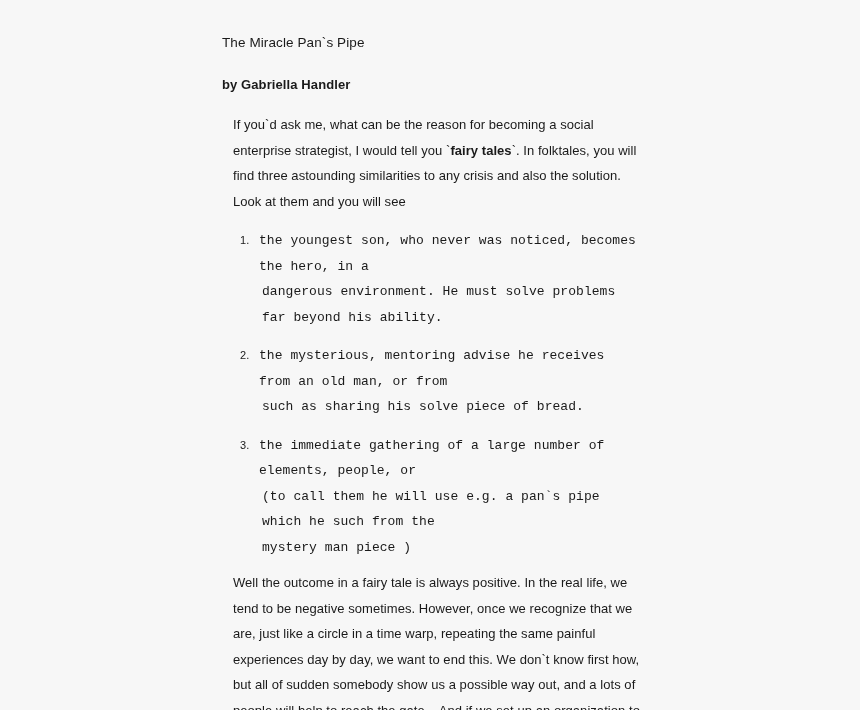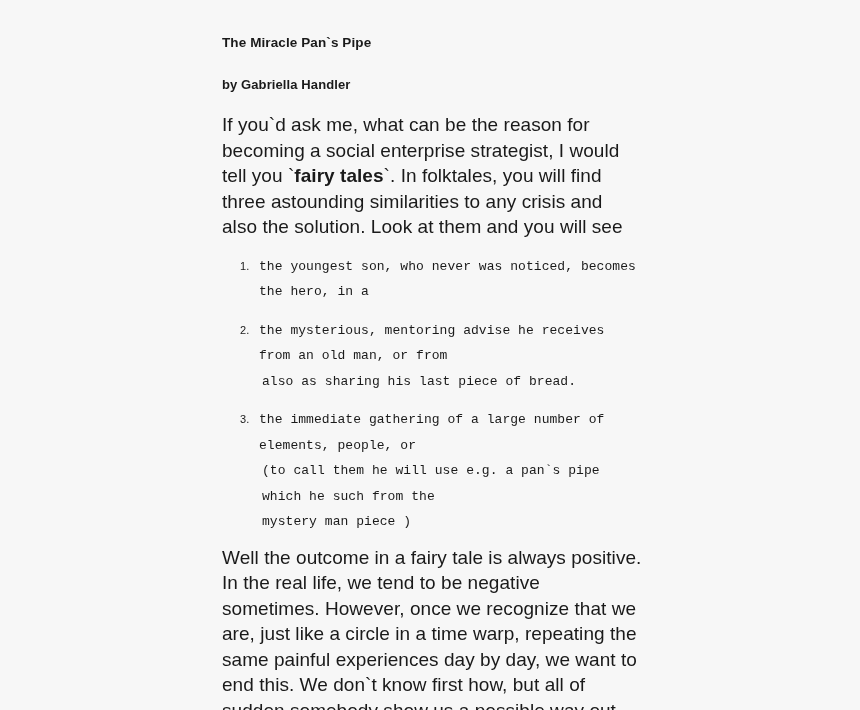--- a/index.html
+++ b/index.html
@@ -24,38 +24,38 @@
 
   .content {
     position: absolute;
     left: 222px;
     top: 30px;
     width: 420px;
   }
 
   .doc-title {
     font-size: 13.5px;
-    font-weight: bold;
+    font-weight: normal;
     line-height: 25px;
     margin: 0 0 17px 0;
     letter-spacing: 0.1px;
   }
 
   .byline {
     font-size: 13px;
     font-weight: bold;
     line-height: 25px;
     margin: 0 0 15px 0;
     letter-spacing: 0.1px;
   }
 
   .para {
-    font-size: 19px;
+    font-size: 13px;
     line-height: 25.5px;
-    margin: 0 0 14px 0;
+    margin: 0 0 14px 11px;
     letter-spacing: 0.05px;
     text-align: left;
   }
 
   .para.tight {
     margin-bottom: 0;
   }
 
   .numbered-list {
     list-style: none;
@@ -106,25 +106,25 @@
 
     <h1 class="doc-title">The Miracle Pan`s Pipe</h1>
 
     <div class="byline">by Gabriella Handler</div>
 
     <p class="para"><span>If you`d ask me, what can be the reason for becoming a social enterprise strategist, I would tell you `</span><b>fairy tales</b><span>`. In folktales, you will find three astounding similarities to any crisis and also the solution. Look at them and you will see</span></p>
 
     <ol class="numbered-list">
       <li>
         <span class="li-marker">1.</span>
-        <span class="li-text"><span>the youngest son, who never was noticed, becomes the hero, in a</span></span>
+        <span class="li-text"><span>the youngest son, who never was noticed, becomes the hero, in a</span><span class="wrap-line">dangerous environment. He must solve problems far beyond his ability.</span></span>
       </li>
       <li>
         <span class="li-marker">2.</span>
-        <span class="li-text"><span>the mysterious, mentoring advise he receives from an old man, or from</span><span class="wrap-line">also as sharing his last piece of bread.</span></span>
+        <span class="li-text"><span>the mysterious, mentoring advise he receives from an old man, or from</span><span class="wrap-line">such as sharing his solve piece of bread.</span></span>
       </li>
       <li>
         <span class="li-marker">3.</span>
         <span class="li-text"><span>the immediate gathering of a large number of elements, people, or</span><span class="wrap-line">(to call them he will use e.g. a pan`s pipe which he such from the</span><span class="wrap-line">mystery man piece )</span></span>
       </li>
     </ol>
 
     <p class="para tight">Well the outcome in a fairy tale is always positive. In the real life, we tend to be negative sometimes. However, once we recognize that we are, just like a circle in a time warp, repeating the same painful experiences day by day, we want to end this. We don`t know first how, but all of sudden somebody show us a possible way out, and a lots of people will help to reach the gate... And if we set up an organization to achieve this, and keep running far beyond, well, this is the social enterprise.</p>
 
   </div>

